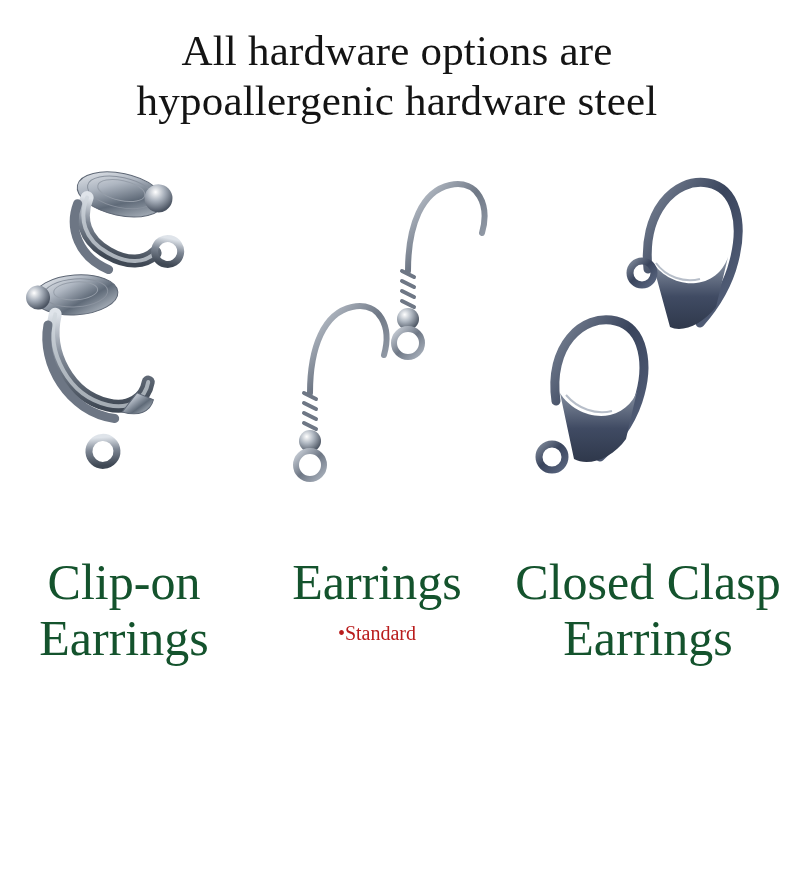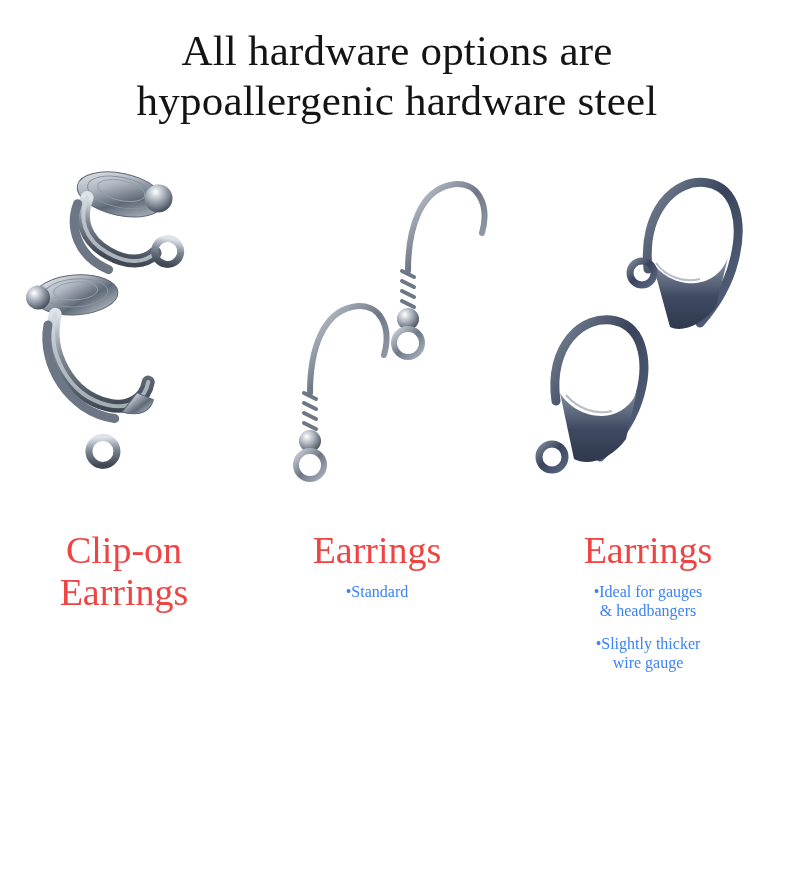--- a/index.html
+++ b/index.html
@@ -61,32 +61,33 @@
   .cap-col {
     position: absolute;
     top: 0;
     text-align: center;
   }
   .cap-clip  { left: 8px;   width: 232px; }
   .cap-hook  { left: 252px; width: 250px; }
   .cap-clasp { left: 508px; width: 280px; }
 
   .cap-title {
-    font-size: 38px;
+    font-size: 50px;
     line-height: 1.12;
-    color: #ef4444;
+    color: #14532d;
     font-family: "Liberation Serif", serif;
+    margin-top: 25px;
   }
   .cap-title .tline { display: block; white-space: nowrap; }
 
   .bullets {
     margin-top: 12px;
-    font-size: 16px;
+    font-size: 20px;
     line-height: 1.18;
-    color: #3b82f6;
+    color: #b91c1c;
   }
   .bullet {
     margin-top: 14px;
   }
   .bullet:first-child { margin-top: 0; }
   .bullet .bline { display: block; }
 
   
   svg { display: block; }
 </style>
@@ -244,28 +245,19 @@
       </div>
       <div class="bullets">
         <div class="bullet">
           <span class="bline">•Standard</span>
         </div>
       </div>
     </div>
 
     <div class="cap-col cap-clasp">
       <div class="cap-title">
+        <span class="tline">Closed Clasp</span>
         <span class="tline">Earrings</span>
       </div>
-      <div class="bullets">
-        <div class="bullet">
-          <span class="bline">•Ideal for gauges</span>
-          <span class="bline">&amp; headbangers</span>
-        </div>
-        <div class="bullet">
-          <span class="bline">•Slightly thicker</span>
-          <span class="bline">wire gauge</span>
-        </div>
-      </div>
     </div>
   </div>
 
 </div>
 
 </body></html>

